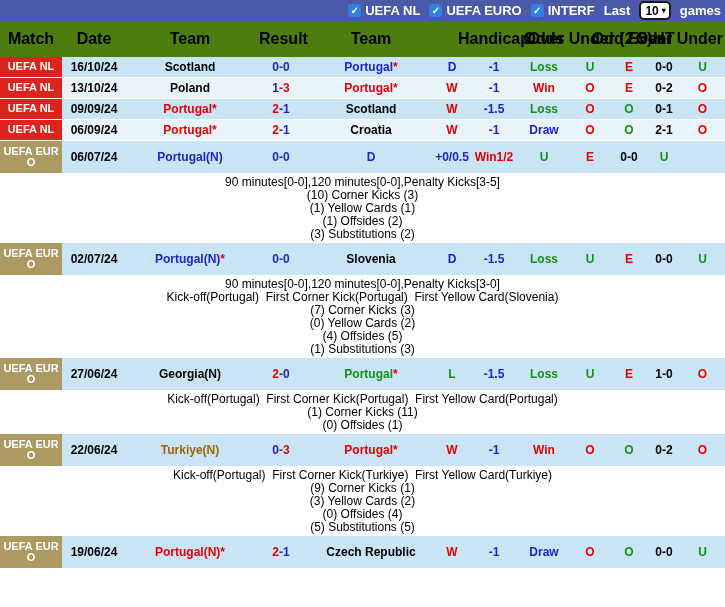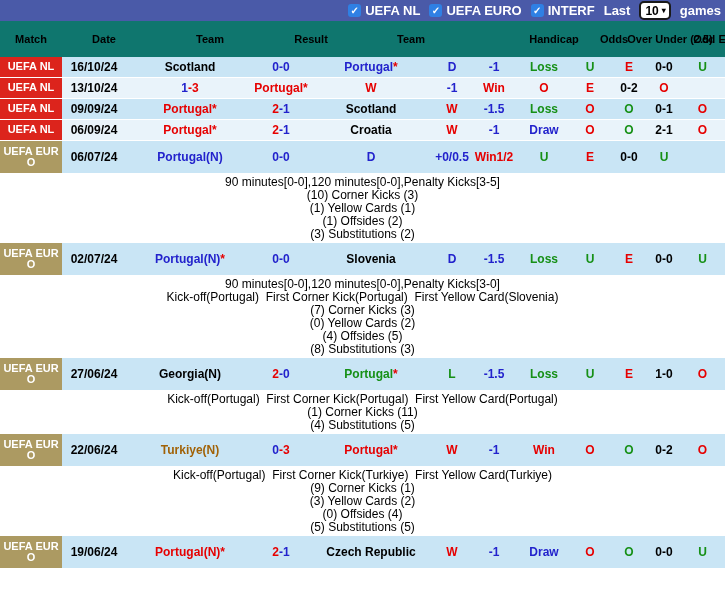--- a/index.html
+++ b/index.html
@@ -14,21 +14,21 @@
           gap:9px;padding-right:4px;box-sizing:border-box;color:#fff;font-weight:700;font-size:13px;}
   .filter{display:flex;align-items:center;gap:4px;}
   .cb{width:13px;height:13px;background:#2F80E4;border-radius:3px;color:#fff;font-size:10px;
       line-height:13px;text-align:center;flex:0 0 auto;cursor:pointer;}
   .select-box{display:inline-flex;align-items:center;background:#fff;color:#000;border:2px solid #1a1a1a;
       border-radius:5px;height:15px;padding:0 3px 0 4px;font-size:12px;font-weight:700;gap:3px;cursor:pointer;}
   .select-box .arrow{font-size:8px;line-height:8px;}
 
   
   .thead{display:grid;grid-template-columns:var(--cols);height:36px;align-items:center;
-         background:#0f766e;font-weight:700;font-size:11px;line-height:12px;color:#000;gap:10px;}
+         background:#4d7c0f;font-weight:700;font-size:16px;line-height:12px;color:#000;}
   .thead .cell{display:flex;align-items:center;justify-content:center;text-align:center;}
   .thead .nowrap{white-space:nowrap;}
   .h-result span{display:inline-block;width:44px;word-break:break-all;}
 
   
   .row{display:grid;grid-template-columns:var(--cols);align-items:center;text-align:center;
        font-weight:700;font-size:12px;height:20px;border-bottom:1px solid #fff;color:#000;}
   .row.tall{height:32px;}
   .cell{overflow:visible;white-space:nowrap;}
   .badge{height:100%;display:flex;align-items:center;justify-content:center;color:#fff;
@@ -96,20 +96,21 @@
     <div class="cell" style="color:#169016">Loss</div>
     <div class="cell" style="color:#169016">U</div>
     <div class="cell" style="color:#E60000">E</div>
     <div class="cell">0-0</div>
     <div class="cell" style="color:#169016">U</div>
   </div>
 
   <div class="row" style="background:#E9F3FA">
     <div class="cell badge" style="background:#DC241C">UEFA NL</div>
     <div class="cell">13/10/24</div>
+    <div class="cell"><span style="color:#000000">Poland</span><span class="star"></span></div>
     <div class="cell result"><span style="color:#2222CC">1</span><span style="color:#E60000">-3</span></div>
     <div class="cell"><span style="color:#E60000">Portugal</span><span class="star">*</span></div>
     <div class="cell" style="color:#E60000">W</div>
     <div class="cell" style="color:#2222CC">-1</div>
     <div class="cell" style="color:#E60000">Win</div>
     <div class="cell" style="color:#E60000">O</div>
     <div class="cell" style="color:#E60000">E</div>
     <div class="cell">0-2</div>
     <div class="cell" style="color:#E60000">O</div>
   </div>
@@ -177,40 +178,40 @@
     <div class="cell" style="color:#E60000">E</div>
     <div class="cell">0-0</div>
     <div class="cell" style="color:#169016">U</div>
   </div>
 <div class="details">
         <div class="detail-line">90 minutes[0-0],120 minutes[0-0],Penalty Kicks[3-0]</div>
         <div class="detail-line">Kick-off(Portugal)  First Corner Kick(Portugal)  First Yellow Card(Slovenia)</div>
         <div class="detail-line">(7) Corner Kicks (3)</div>
         <div class="detail-line">(0) Yellow Cards (2)</div>
         <div class="detail-line">(4) Offsides (5)</div>
-        <div class="detail-line">(8) Substitutions (3)</div>
+        <div class="detail-line">(1) Substitutions (3)</div>
       </div>
   <div class="row tall" style="background:#C9E5F5">
     <div class="cell badge" style="background:#AC9A62">UEFA EURO</div>
     <div class="cell">27/06/24</div>
     <div class="cell"><span style="color:#000000">Georgia(N)</span><span class="star"></span></div>
     <div class="cell result"><span style="color:#E60000">2</span><span style="color:#2222CC">-0</span></div>
     <div class="cell"><span style="color:#169016">Portugal</span><span class="star">*</span></div>
     <div class="cell" style="color:#169016">L</div>
     <div class="cell" style="color:#2222CC">-1.5</div>
     <div class="cell" style="color:#169016">Loss</div>
     <div class="cell" style="color:#169016">U</div>
     <div class="cell" style="color:#E60000">E</div>
     <div class="cell">1-0</div>
     <div class="cell" style="color:#E60000">O</div>
   </div>
 <div class="details">
         <div class="detail-line">Kick-off(Portugal)  First Corner Kick(Portugal)  First Yellow Card(Portugal)</div>
         <div class="detail-line">(1) Corner Kicks (11)</div>
-        <div class="detail-line">(4) Substitutions (5)</div>
+        <div class="detail-line">(0) Offsides (1)</div>
       </div>
   <div class="row tall" style="background:#C9E5F5">
     <div class="cell badge" style="background:#AC9A62">UEFA EURO</div>
     <div class="cell">22/06/24</div>
     <div class="cell"><span style="color:#a16207">Turkiye(N)</span><span class="star"></span></div>
     <div class="cell result"><span style="color:#2222CC">0</span><span style="color:#E60000">-3</span></div>
     <div class="cell"><span style="color:#E60000">Portugal</span><span class="star">*</span></div>
     <div class="cell" style="color:#E60000">W</div>
     <div class="cell" style="color:#2222CC">-1</div>
     <div class="cell" style="color:#E60000">Win</div>

